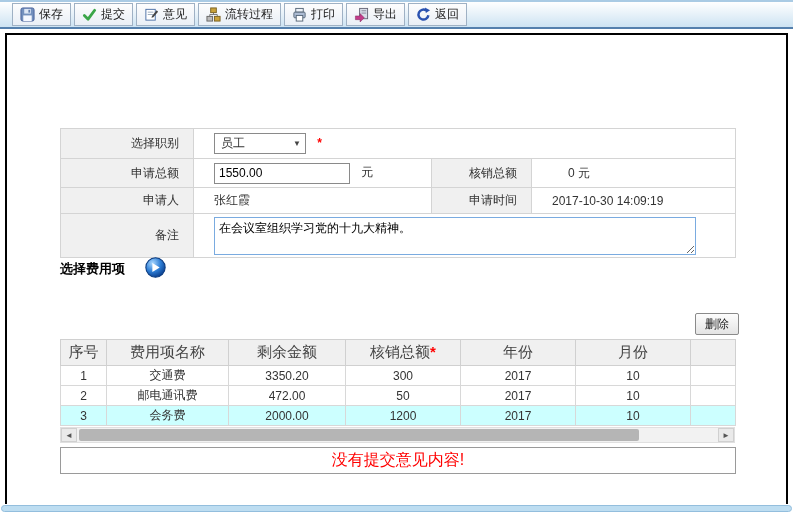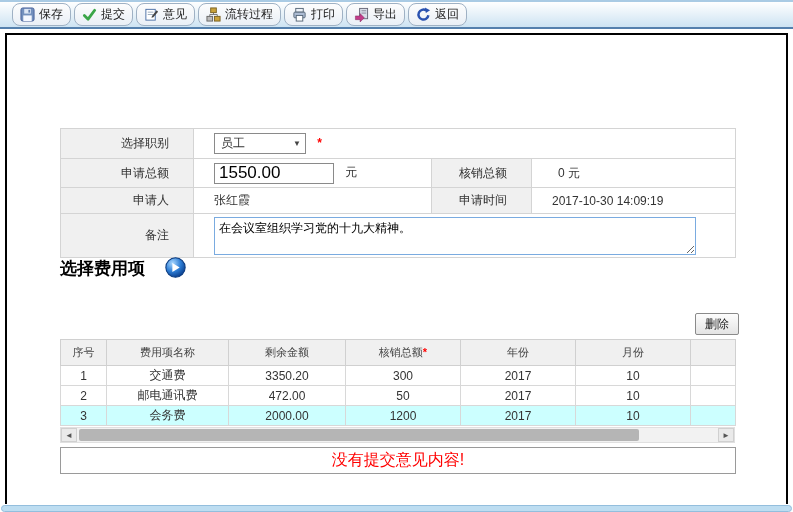--- a/index.html
+++ b/index.html
@@ -14,80 +14,80 @@
     position: absolute; top: 0; left: 0; width: 793px; height: 29px;
     background: linear-gradient(#ffffff, #cde3f2);
     border-top: 2px solid #aacbe4;
     border-bottom: 2px solid #5580ad;
     display: flex; align-items: center; padding-left: 12px; gap: 3px;
   }
   .tb-btn {
     display: inline-flex; align-items: center; gap: 4px;
     height: 23px; padding: 2px 7px;
     background: linear-gradient(#fdfdfd, #e9eff6);
-    border: 1px solid #9fb1c4; border-radius: 8px;
+    border: 1px solid #9fb1c4; border-radius: 0;
     font-size: 12px; color: #222; cursor: pointer; white-space: nowrap;
   }
   .tb-btn svg { display: block; }
 
   
   .content {
     position: absolute; left: 5px; top: 33px; width: 783px; height: 471px;
     border: 2px solid #000; border-bottom: none; background: #fff;
   }
   .doc-title {
     position: absolute; top: 64px; left: 0; width: 100%;
     text-align: center; font-size: 14px; font-weight: bold; color: #000;
   }
 
   
   table { border-collapse: collapse; table-layout: fixed; }
   .form-table { position: absolute; top: 93px; left: 53px; width: 675px; }
   .form-table td { border: 1px solid #d4d4d4; font-size: 12px; overflow: hidden; }
   .form-table td.lbl {
-    background: #f0f0f0; text-align: right; padding-right: 24px; color: #333;
+    background: #f0f0f0; text-align: right; padding-right: 14px; color: #333;
   }
   .form-table td.val { background: #fff; padding-left: 10px; }
   .fake-select {
     display: inline-flex; align-items: center; justify-content: space-between;
     width: 92px; height: 21px; margin-left: 10px; padding: 0 4px 0 6px;
     border: 1px solid #8a8a8a; background: #fff; cursor: pointer; vertical-align: middle;
   }
   .fake-select .arrow { font-size: 8px; color: #444; }
   .req { color: #ff0000; font-weight: bold; margin-left: 8px; }
   .txt-input {
-    width: 120px; height: 21px; margin-left: 10px; padding: 0 4px;
-    border: 1px solid #8a8a8a; font-size: 17px; font-family: inherit; vertical-align: middle;
+    width: 136px; height: 21px; margin-left: 10px; padding: 0 4px;
+    border: 1px solid #8a8a8a; font-size: 12px; font-family: inherit; vertical-align: middle;
   }
   .unit { margin-left: 8px; }
   .remark-area {
     width: 482px; height: 38px; margin: 3px 0 2px 10px; padding: 2px 4px;
     border: 1px solid #7aabe0; font-size: 12px; font-family: inherit;
     resize: both; vertical-align: middle;
   }
 
   
   .section-title {
     position: absolute; top: 222px; left: 53px;
-    font-size: 17px; font-weight: bold; color: #000;
-    display: flex; gap: 20px;
+    font-size: 13px; font-weight: bold; color: #000;
+    display: flex; align-items: center; gap: 20px;
   }
   .play-btn { cursor: pointer; display: inline-block; }
   .delete-btn {
     position: absolute; top: 278px; left: 688px; width: 44px; height: 22px;
     background: linear-gradient(#fdfdfd, #e4e4e4);
     border: 1px solid #8a8a8a; border-radius: 2px;
     font-size: 12px; color: #222; cursor: pointer;
   }
 
   
   .items-table { position: absolute; top: 304px; left: 53px; width: 675px; border: 1px solid #b0b0b0; }
   .items-table th {
     height: 26px; background: #f0f0f0; border: 1px solid #d0d0d0;
-    font-weight: normal; color: #444; font-size: 11px; text-align: center;
+    font-weight: normal; color: #444; font-size: 15px; text-align: center;
   }
   .items-table td {
     height: 20px; border: 1px solid #d8d8d8; text-align: center;
     font-size: 12px; color: #333; background: #fff;
   }
   .items-table tr.hl td { background: #ccffff; }
 
   
   .hscroll {
     position: absolute; top: 392px; left: 53px; width: 675px; height: 16px;
@@ -219,21 +219,21 @@
         <span class="req">*</span>
       </td>
     </tr>
     <tr style="height:29px">
       <td class="lbl">申请总额</td>
       <td class="val">
         <input class="txt-input" type="text" value="1550.00" style="">
         <span class="unit">元</span>
       </td>
       <td class="lbl">核销总额</td>
-      <td class="val"><span style="margin-left:16px">0 元</span></td>
+      <td class="val"><span style="margin-left:26px">0 元</span></td>
     </tr>
     <tr style="height:26px">
       <td class="lbl">申请人</td>
       <td class="val"><span style="margin-left:10px">张红霞</span></td>
       <td class="lbl">申请时间</td>
       <td class="val"><span style="margin-left:10px">2017-10-30 14:09:19</span></td>
     </tr>
     <tr style="height:44px">
       <td class="lbl">备注</td>
       <td class="val" colspan="3">

